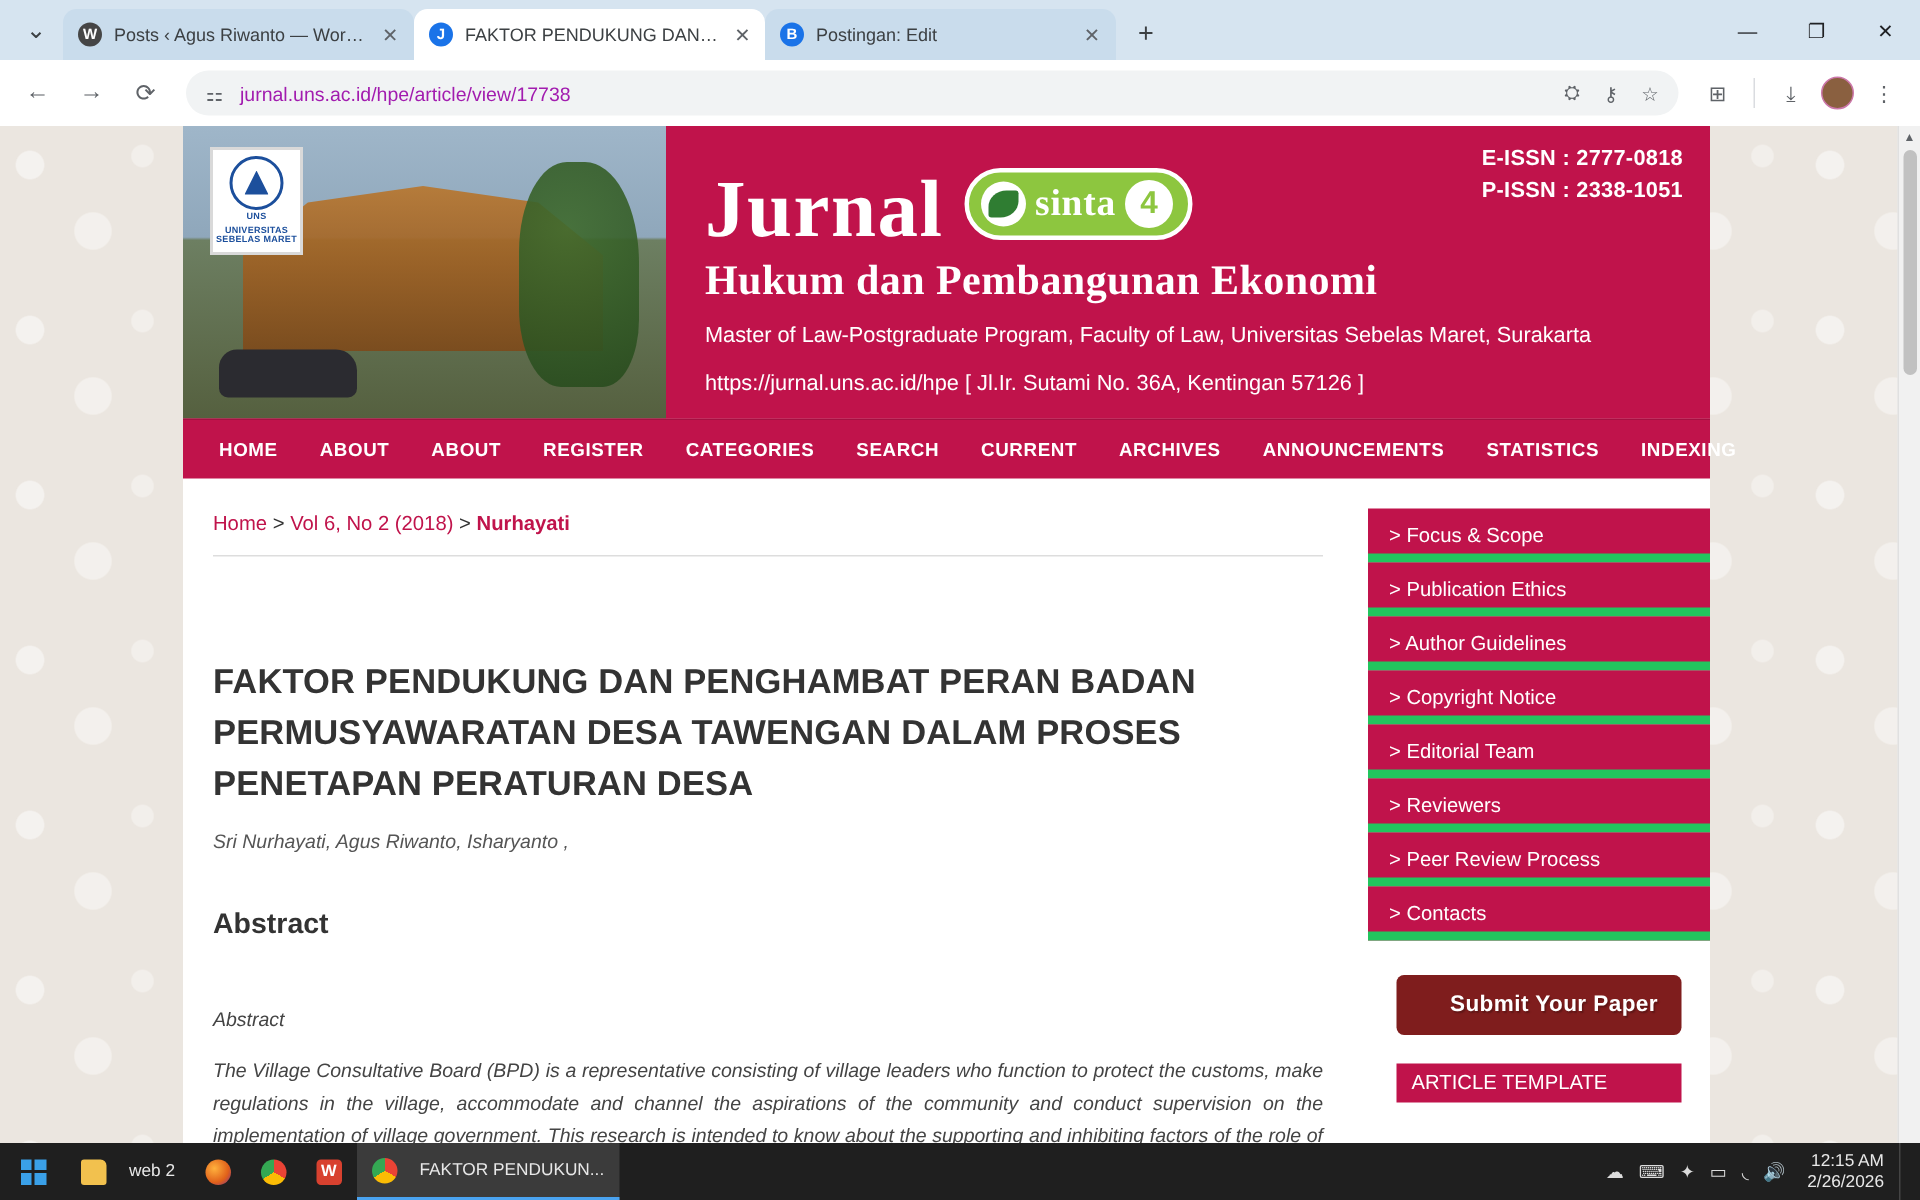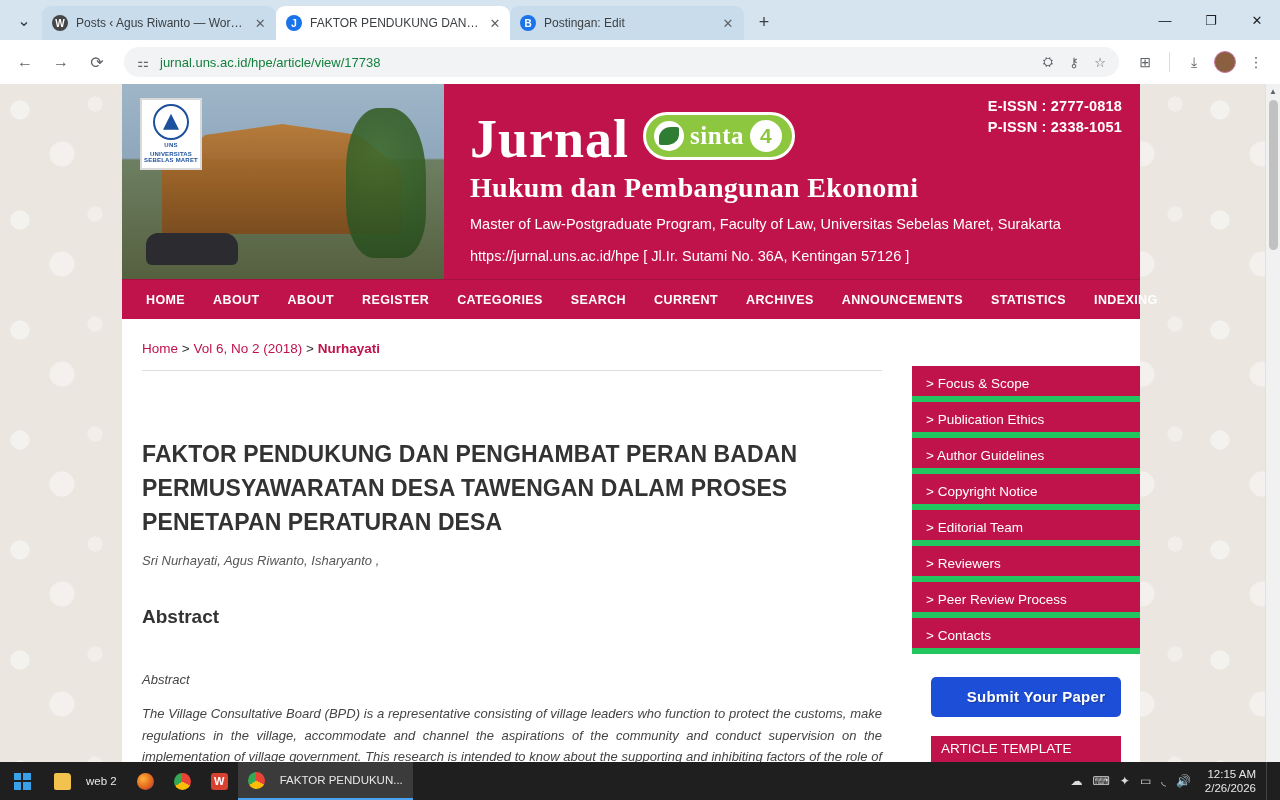--- a/index.html
+++ b/index.html
@@ -107,21 +107,21 @@
     border-radius: 15px;
     display: flex;
     align-items: center;
     padding: 0 10px;
     gap: 8px;
     margin: 0 6px;
   }
   .omnibox .url {
     flex: 1 1 auto;
     font-size: 13px;
-    color: #15803d;
+    color: #a21caf;
   }
   .omni-ic { color: #5f6368; font-size: 13px; width: 18px; text-align: center; }
   .tb-ic {
     width: 28px; height: 28px;
     display: flex; align-items: center; justify-content: center;
     color: #5f6368; font-size: 14px;
     flex: 0 0 auto;
   }
   .tb-sep { width: 1px; height: 20px; background: #dadce0; margin: 0 4px; }
   .avatar {
@@ -300,21 +300,20 @@
     font-weight: bold;
     letter-spacing: .4px;
     padding: 0 14px;
     line-height: 40px;
   }
 
   
   .content-wrap {
     display: flex;
     padding: 0;
-    align-items: center;
   }
   .article-col {
     width: 790px;
     padding: 22px 30px 0 20px;
   }
   .breadcrumb {
     font-size: 13.5px;
     color: #333;
     padding-bottom: 14px;
     border-bottom: 1px solid #ddd;
@@ -371,21 +370,21 @@
     height: 36px;
     line-height: 36px;
     padding-left: 14px;
     border-bottom: 6px solid #22c55e;
   }
   .submit-btn {
     display: block;
     margin: 23px auto 0 auto;
     width: 190px;
     height: 40px;
-    background: #1d4ed8;
+    background: #7f1d1d;
     border-radius: 5px;
     color: #ffffff;
     font-size: 15px;
     font-weight: bold;
     text-align: center;
     line-height: 40px;
     text-shadow: 1px 1px 1px rgba(0,0,0,.25);
     letter-spacing: .3px;
     padding-left: 20px;
   }

